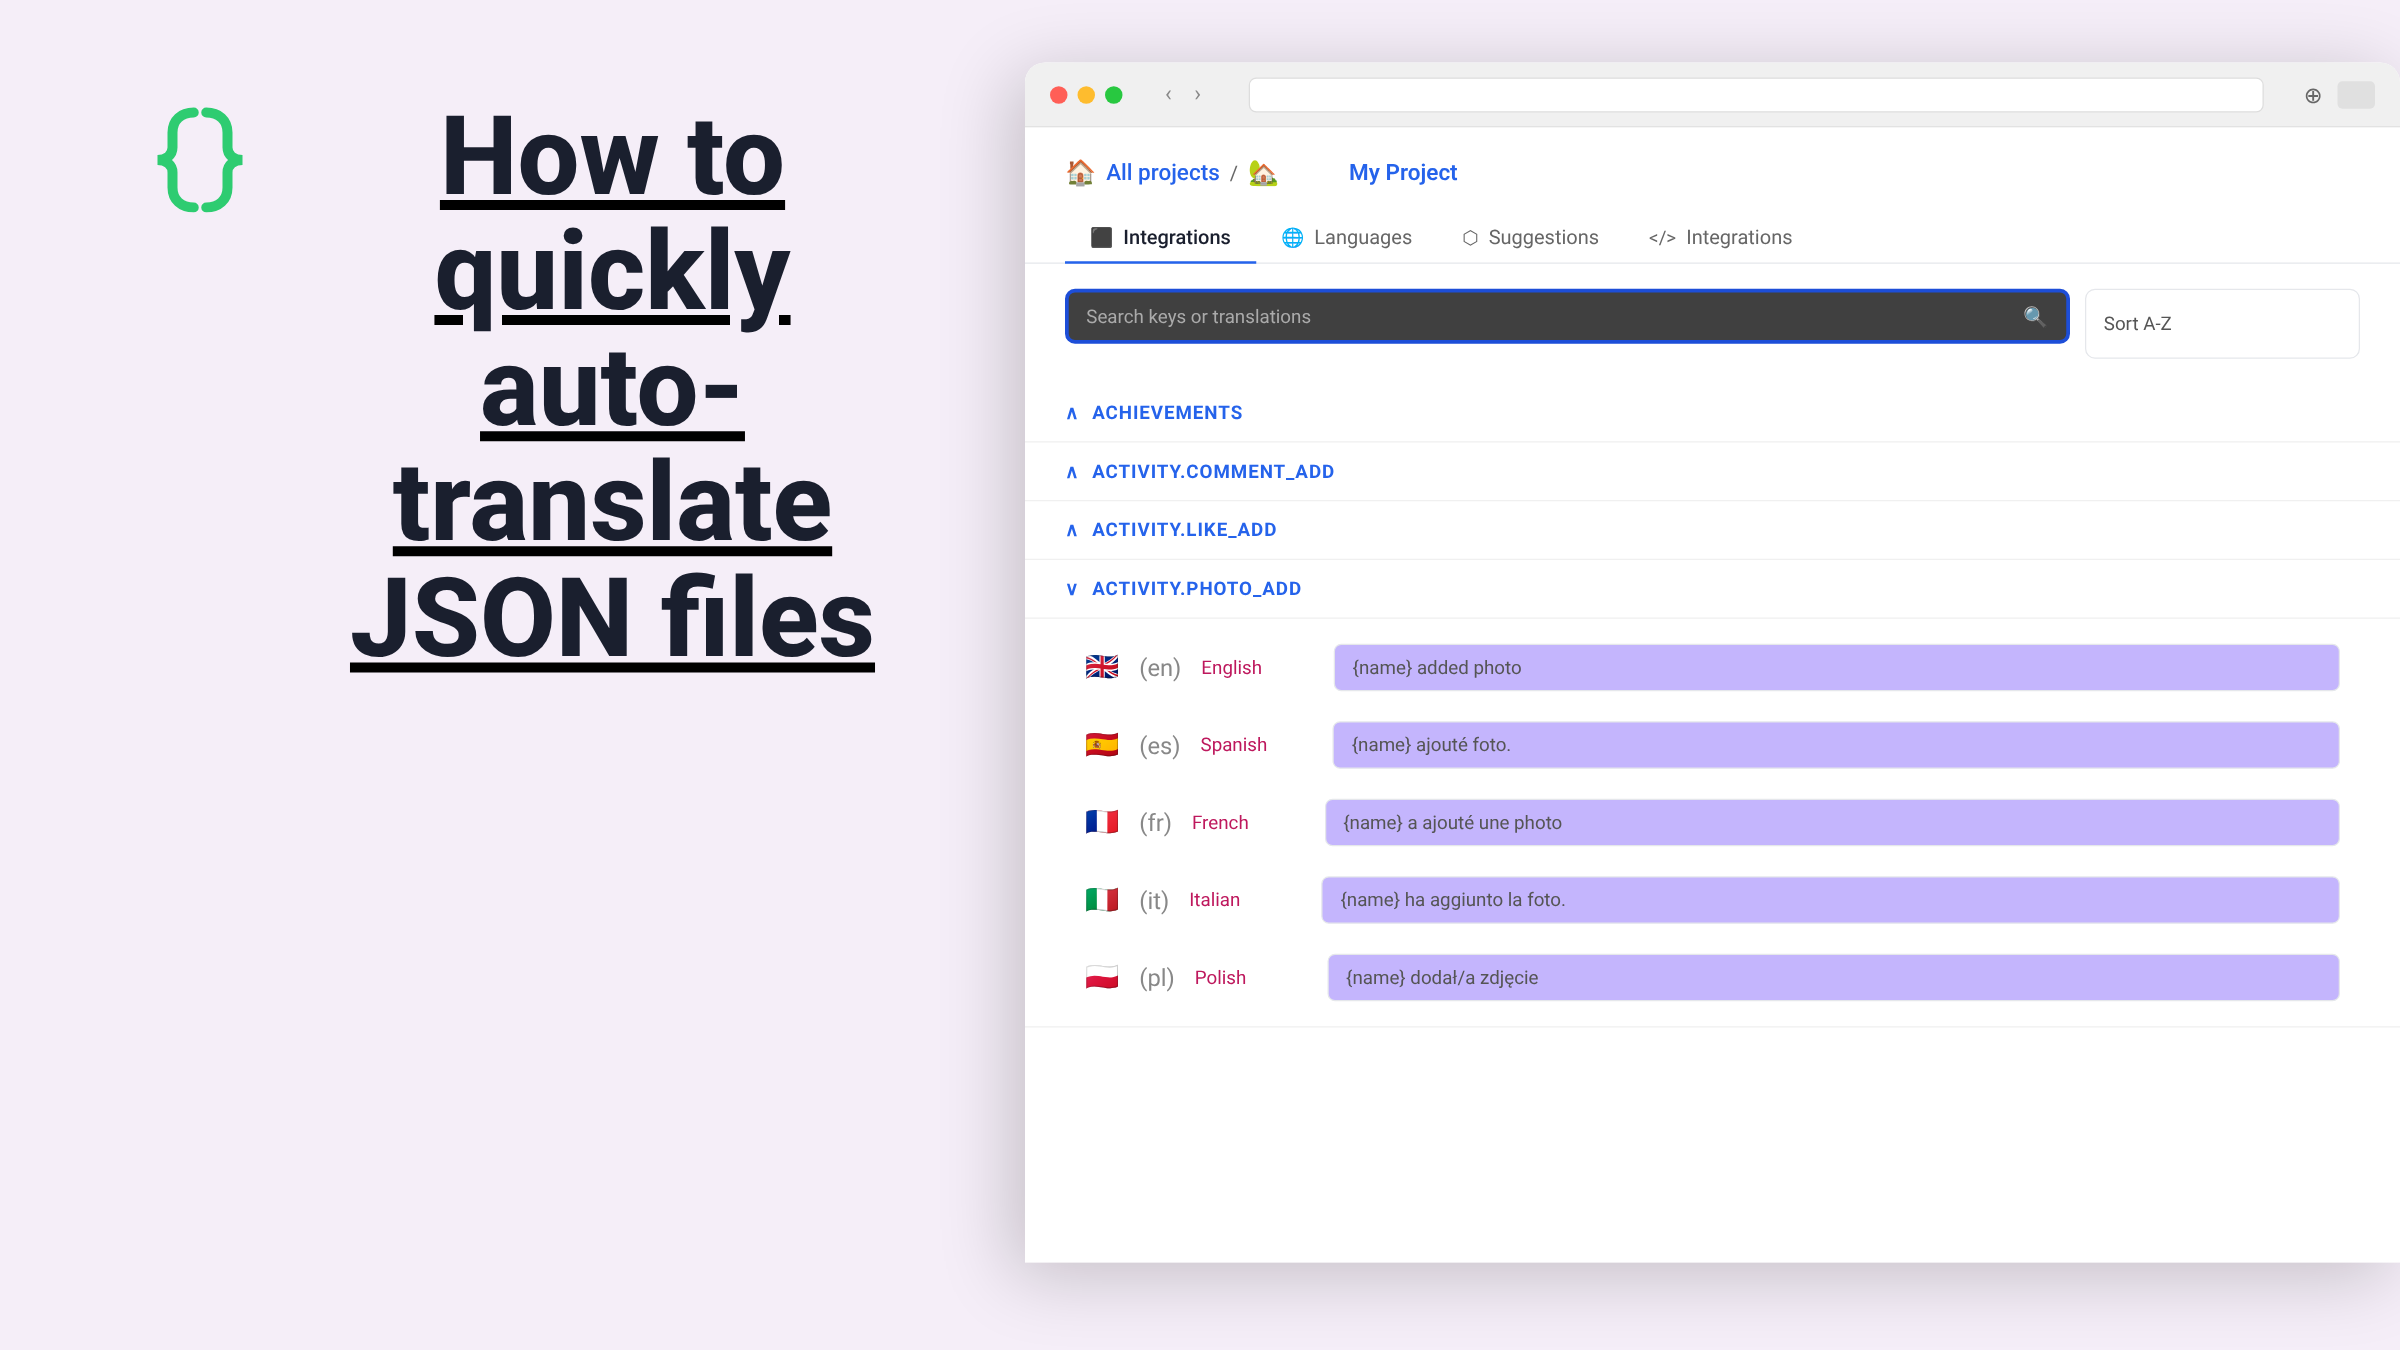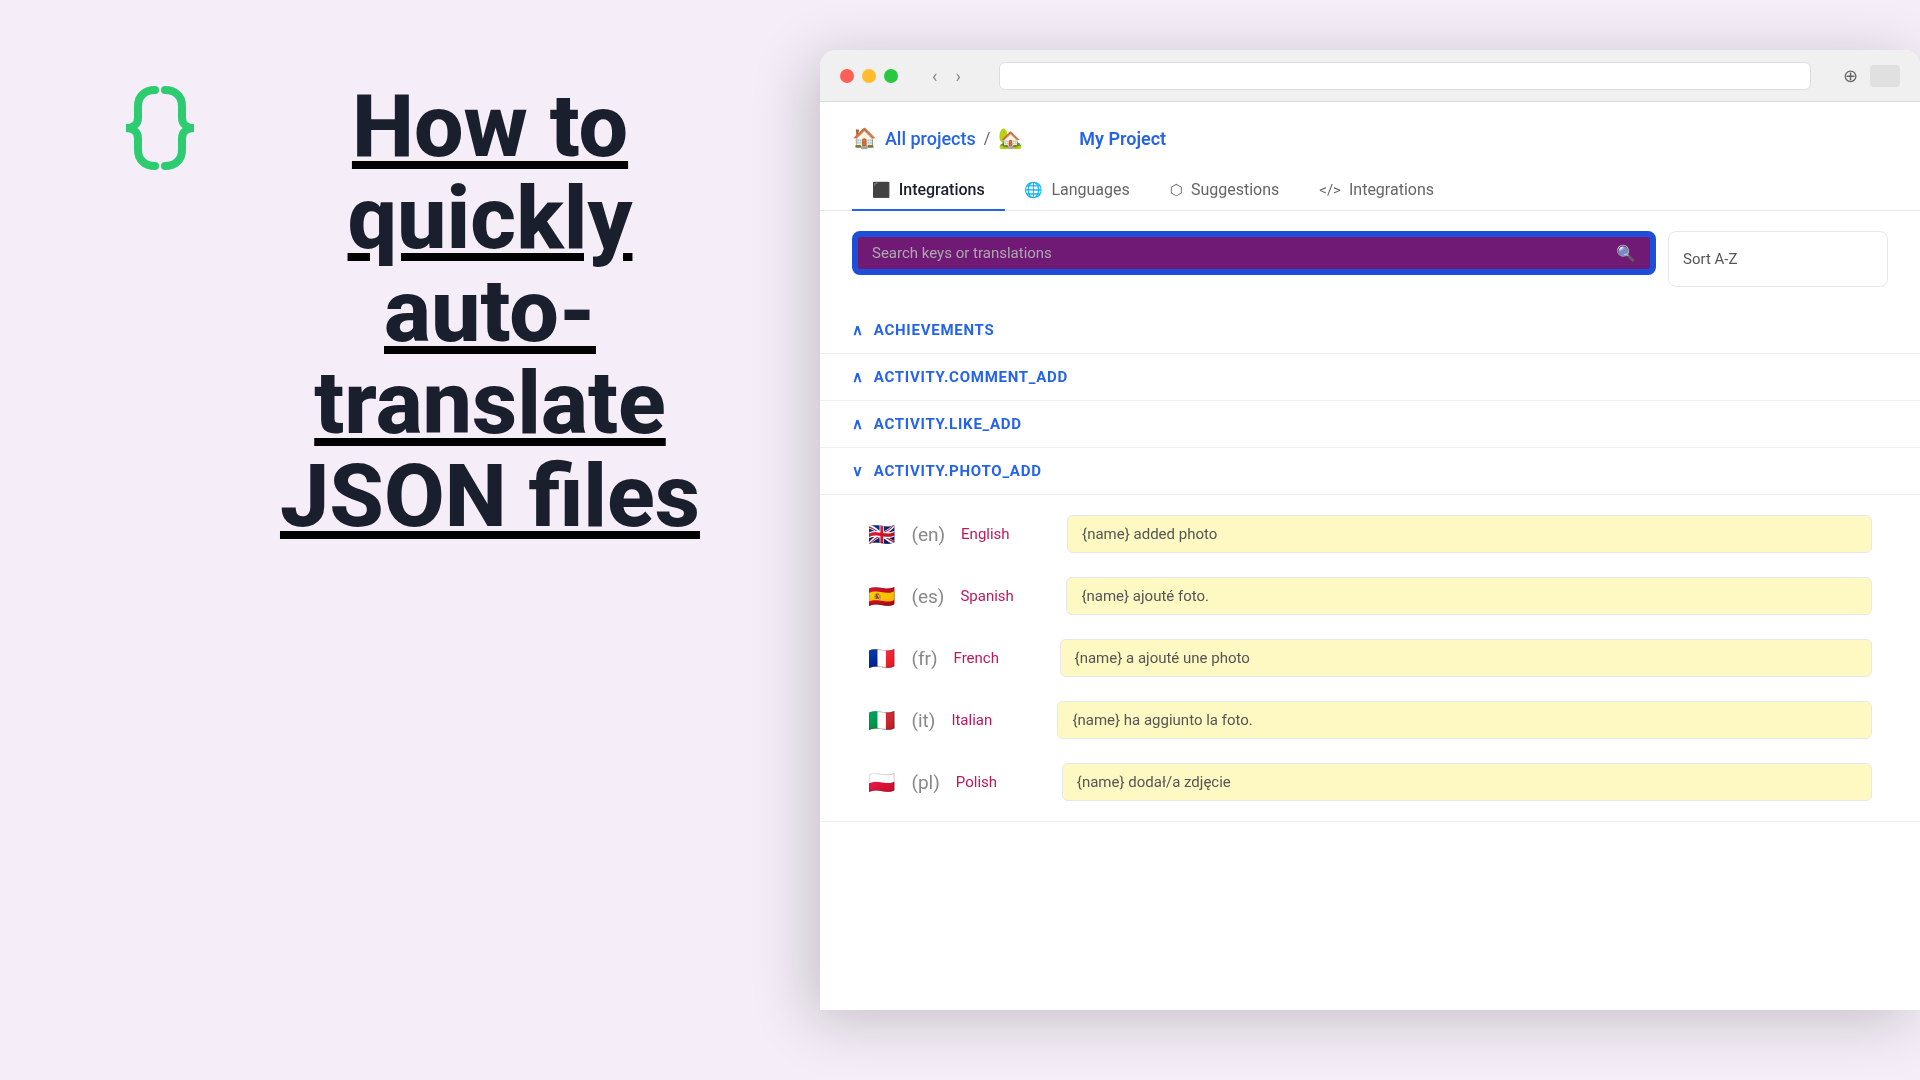--- a/index.html
+++ b/index.html
@@ -193,27 +193,27 @@
     
     .search-area {
       padding: 20px 32px;
       display: flex;
       gap: 12px;
     }
 
     .search-box {
       flex: 1;
       height: 44px;
-      border: 6px solid #1d4ed8;
+      border: 3px solid #1d4ed8;
       border-radius: 8px;
       display: flex;
       align-items: center;
       padding: 0 14px;
       gap: 10px;
-      background: #701a75;
+      background: #404040;
     }
 
     .search-input-text {
       color: #aaa;
       font-size: 15px;
     }
 
     .search-icon-sym {
       color: #aaa;
       font-size: 16px;
@@ -280,21 +280,21 @@
       min-width: 90px;
     }
 
     .translation-value {
       flex: 1;
       color: #555;
       font-size: 15px;
       border: 1px solid #e5e7eb;
       border-radius: 6px;
       padding: 8px 14px;
-      background: #fef9c3;
+      background: #c4b5fd;
       min-height: 38px;
       display: flex;
       align-items: center;
     }
   </style>
 </head>
 <body>
 
 <div class="left-panel">
   <div class="logo-icon">

